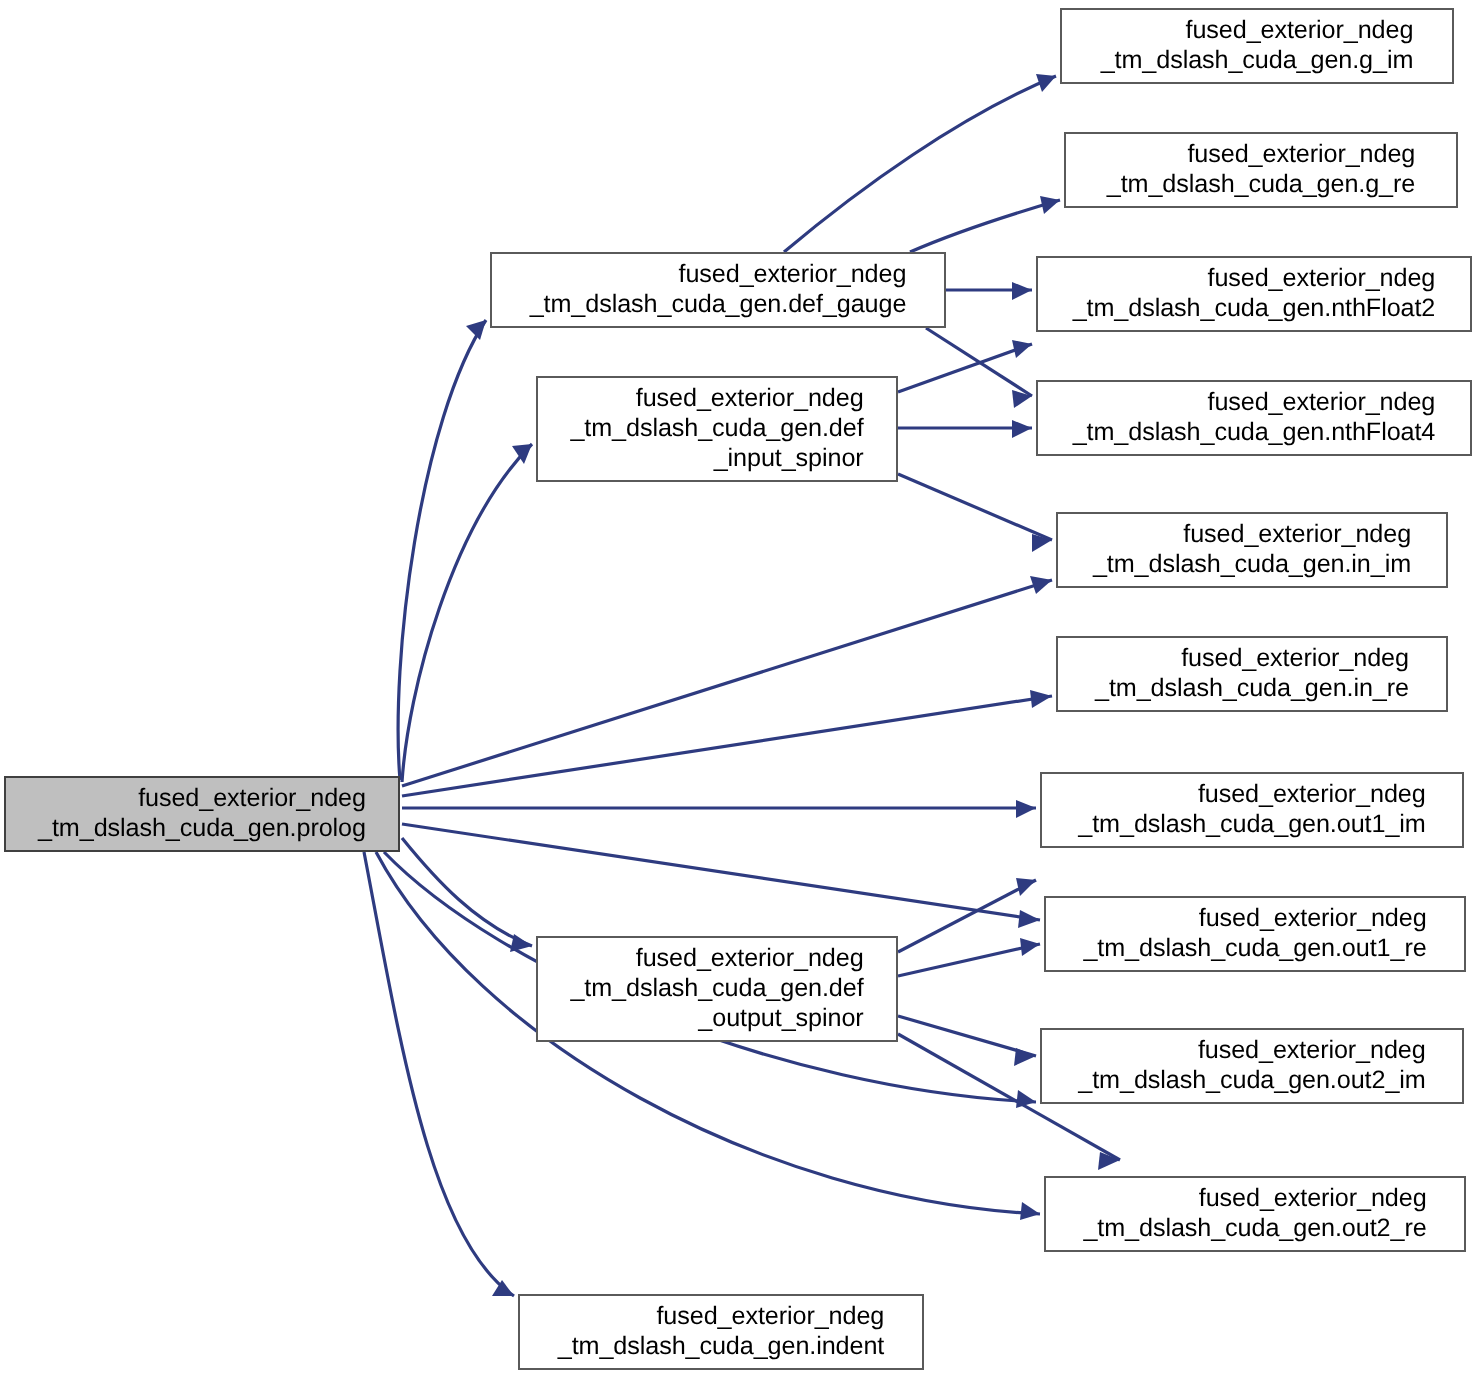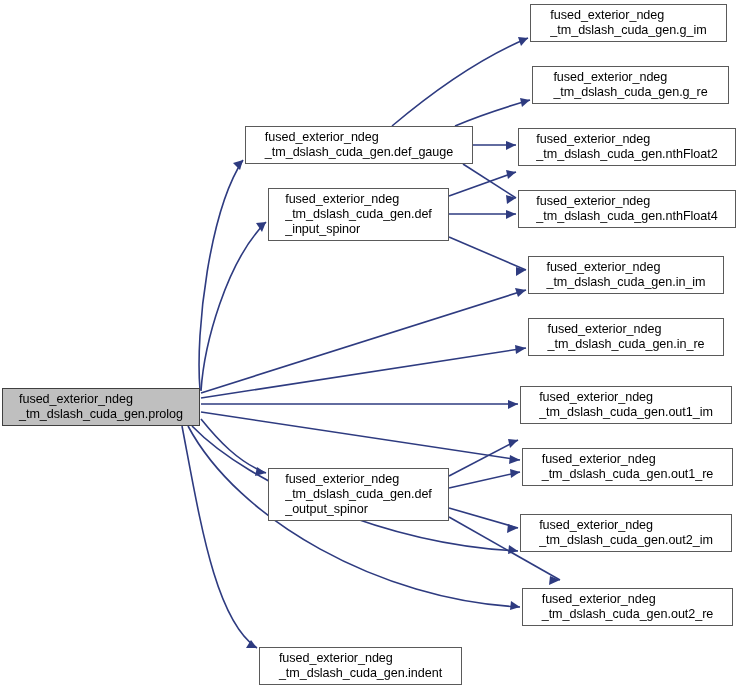--- a/index.html
+++ b/index.html
@@ -31,21 +31,21 @@
     stroke: none;
   }
   .node-box {
     position: absolute;
     box-sizing: border-box;
     border: 1px solid #5a5a5a;
     background: #ffffff;
     display: flex;
     align-items: center;
     justify-content: center;
-    text-align: left;
+    text-align: right;
     color: #000000;
     font-size: 12.6px;
     line-height: 15px;
     letter-spacing: -0.05px;
     white-space: pre-line;
     padding: 0 4px;
   }
   .node-box.current {
     background: #bfbfbf;
     border: 1px solid #404040;

